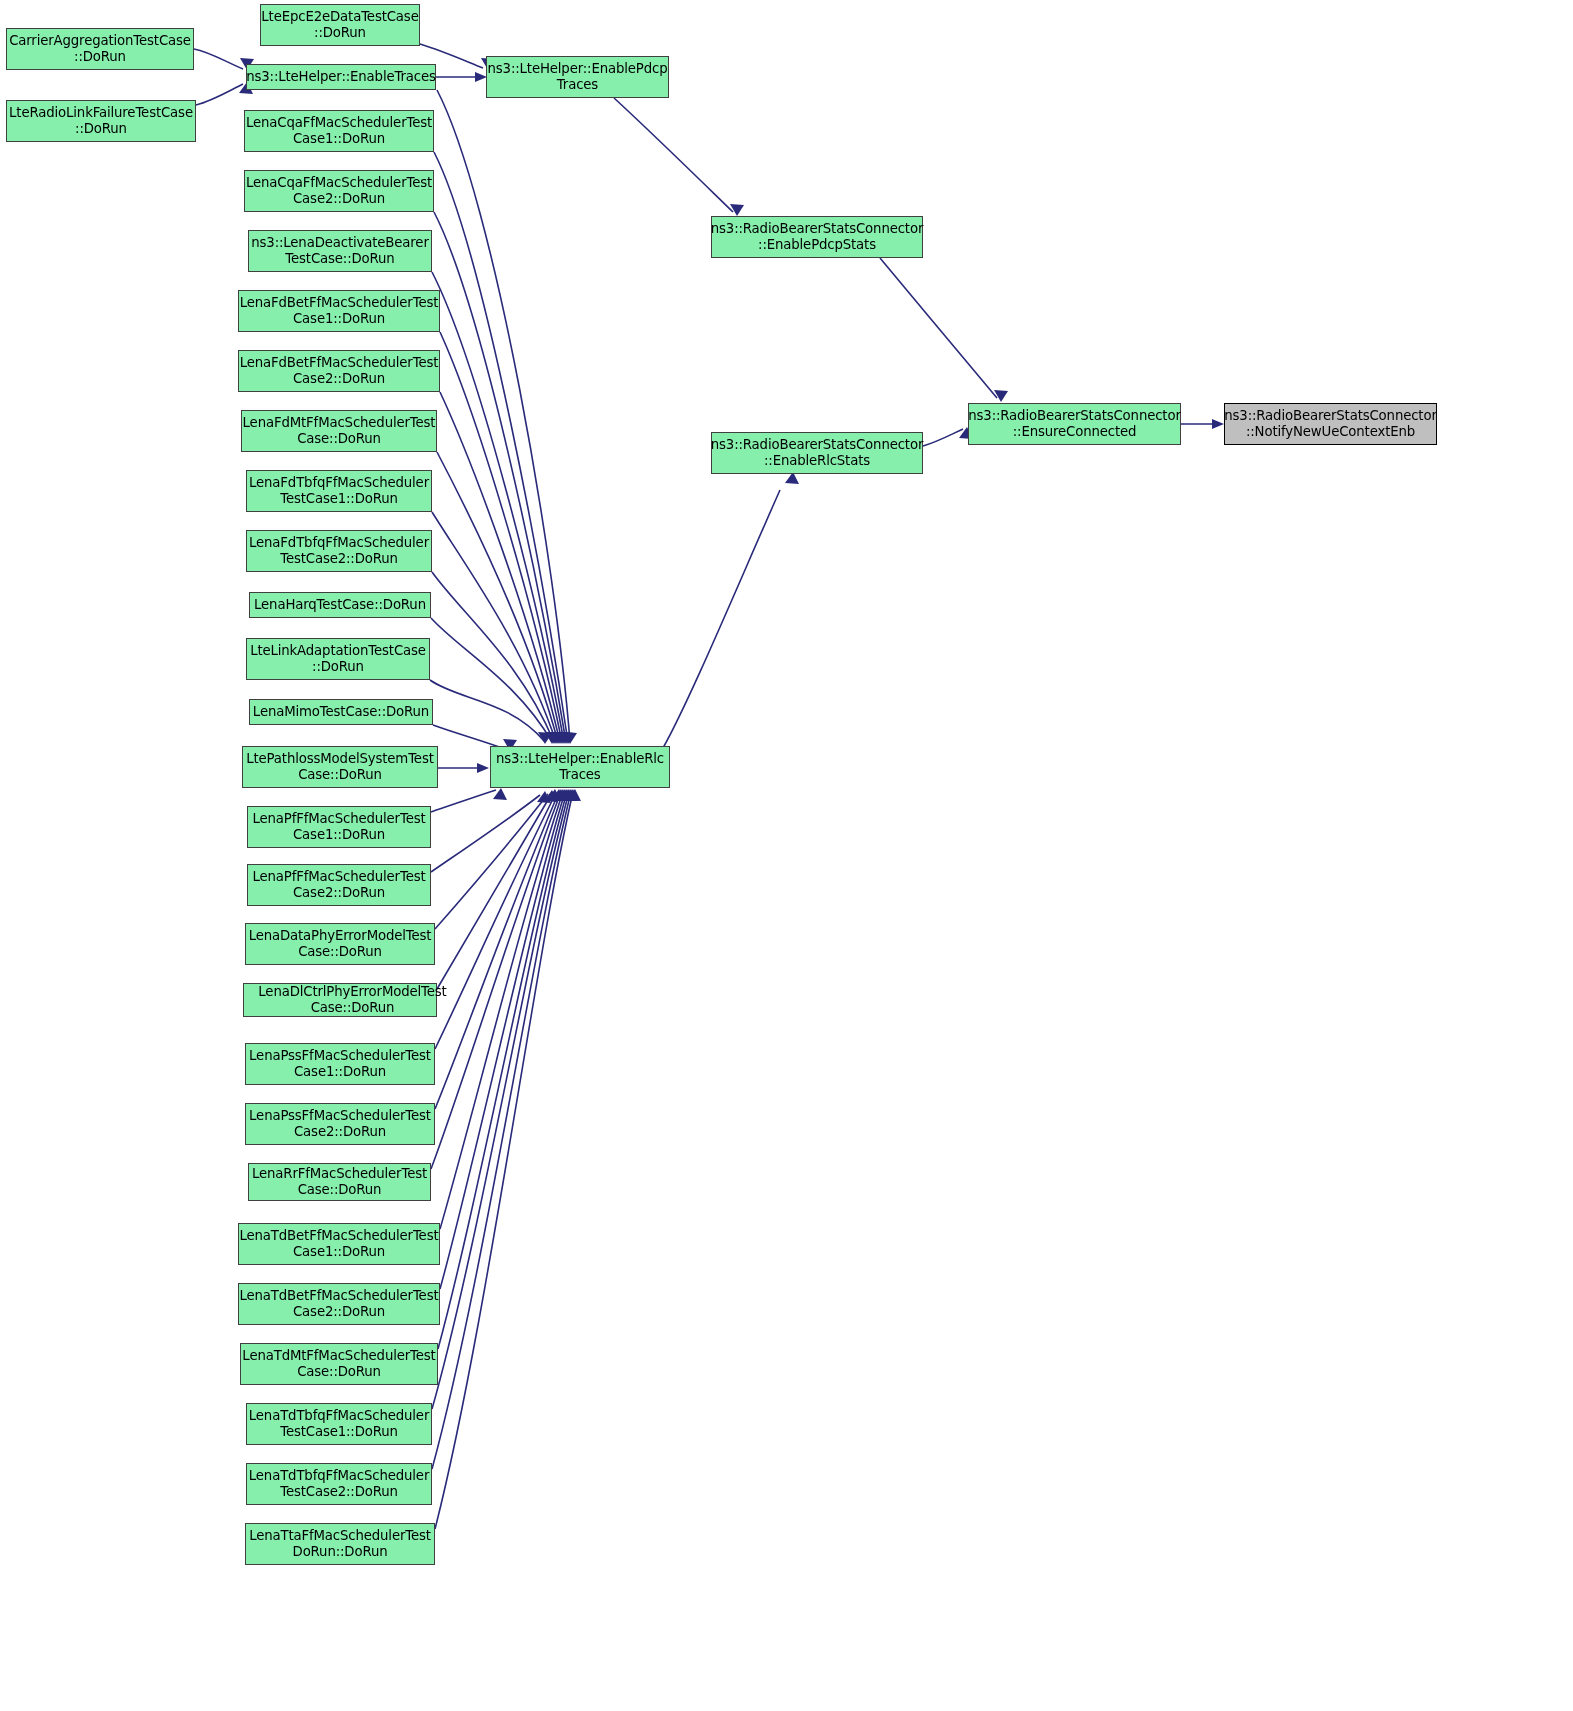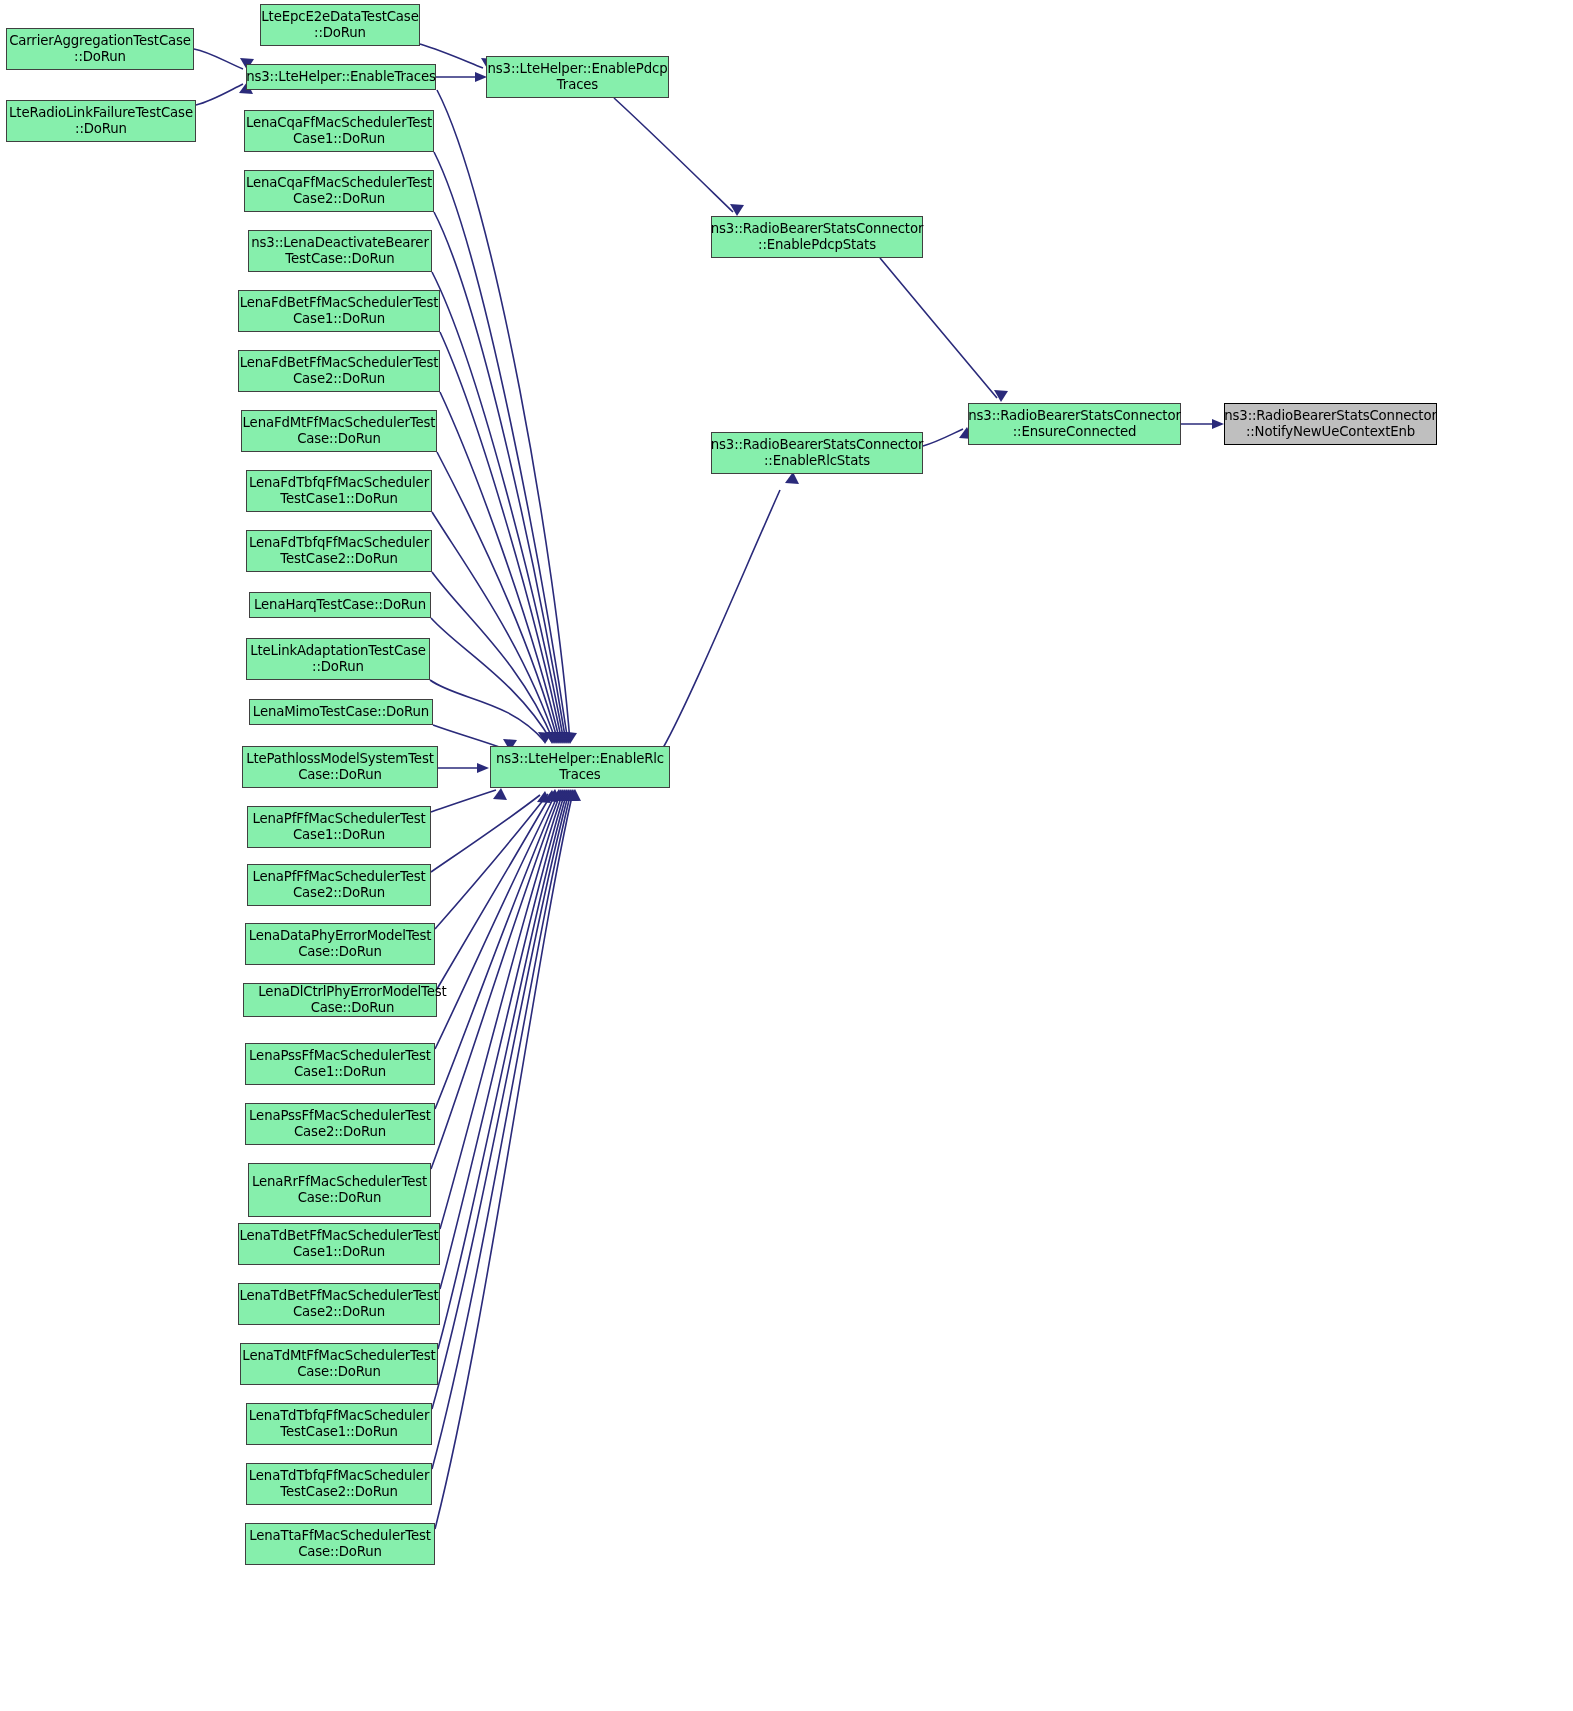--- a/index.html
+++ b/index.html
@@ -161,34 +161,34 @@
     <div class="node" style="left: 247px; top: 864px; width: 184px; height: 42px;">LenaPfFfMacSchedulerTest
 Case2::DoRun</div>
     <div class="node" style="left: 245px; top: 923px; width: 190px; height: 42px;">LenaDataPhyErrorModelTest
 Case::DoRun</div>
     <div class="node" style="left: 243px; top: 983px; width: 194px; height: 34px; padding-left: 28px;">LenaDlCtrlPhyErrorModelTest
 Case::DoRun</div>
     <div class="node" style="left: 245px; top: 1043px; width: 190px; height: 42px;">LenaPssFfMacSchedulerTest
 Case1::DoRun</div>
     <div class="node" style="left: 245px; top: 1103px; width: 190px; height: 42px;">LenaPssFfMacSchedulerTest
 Case2::DoRun</div>
-    <div class="node" style="left: 248px; top: 1163px; width: 183px; height: 54px;">LenaRrFfMacSchedulerTest
+    <div class="node" style="left: 248px; top: 1163px; width: 183px; height: 38px;">LenaRrFfMacSchedulerTest
 Case::DoRun</div>
     <div class="node" style="left: 238px; top: 1223px; width: 202px; height: 42px;">LenaTdBetFfMacSchedulerTest
 Case1::DoRun</div>
     <div class="node" style="left: 238px; top: 1283px; width: 202px; height: 42px;">LenaTdBetFfMacSchedulerTest
 Case2::DoRun</div>
     <div class="node" style="left: 240px; top: 1343px; width: 198px; height: 42px;">LenaTdMtFfMacSchedulerTest
 Case::DoRun</div>
     <div class="node" style="left: 246px; top: 1403px; width: 186px; height: 42px;">LenaTdTbfqFfMacScheduler
 TestCase1::DoRun</div>
     <div class="node" style="left: 246px; top: 1463px; width: 186px; height: 42px;">LenaTdTbfqFfMacScheduler
 TestCase2::DoRun</div>
     <div class="node" style="left: 245px; top: 1523px; width: 190px; height: 42px;">LenaTtaFfMacSchedulerTest
-Case::DoRun</div>
+DoRun::DoRun</div>
     <div class="node" style="left: 711px; top: 216px; width: 212px; height: 42px;">ns3::RadioBearerStatsConnector
 ::EnablePdcpStats</div>
     <div class="node" style="left: 711px; top: 432px; width: 212px; height: 42px;">ns3::RadioBearerStatsConnector
 ::EnableRlcStats</div>
     <div class="node" style="left: 968px; top: 403px; width: 213px; height: 42px;">ns3::RadioBearerStatsConnector
 ::EnsureConnected</div>
     <div class="node highlight" style="left: 1224px; top: 403px; width: 213px; height: 42px;">ns3::RadioBearerStatsConnector
 ::NotifyNewUeContextEnb</div>
   </div>
 

